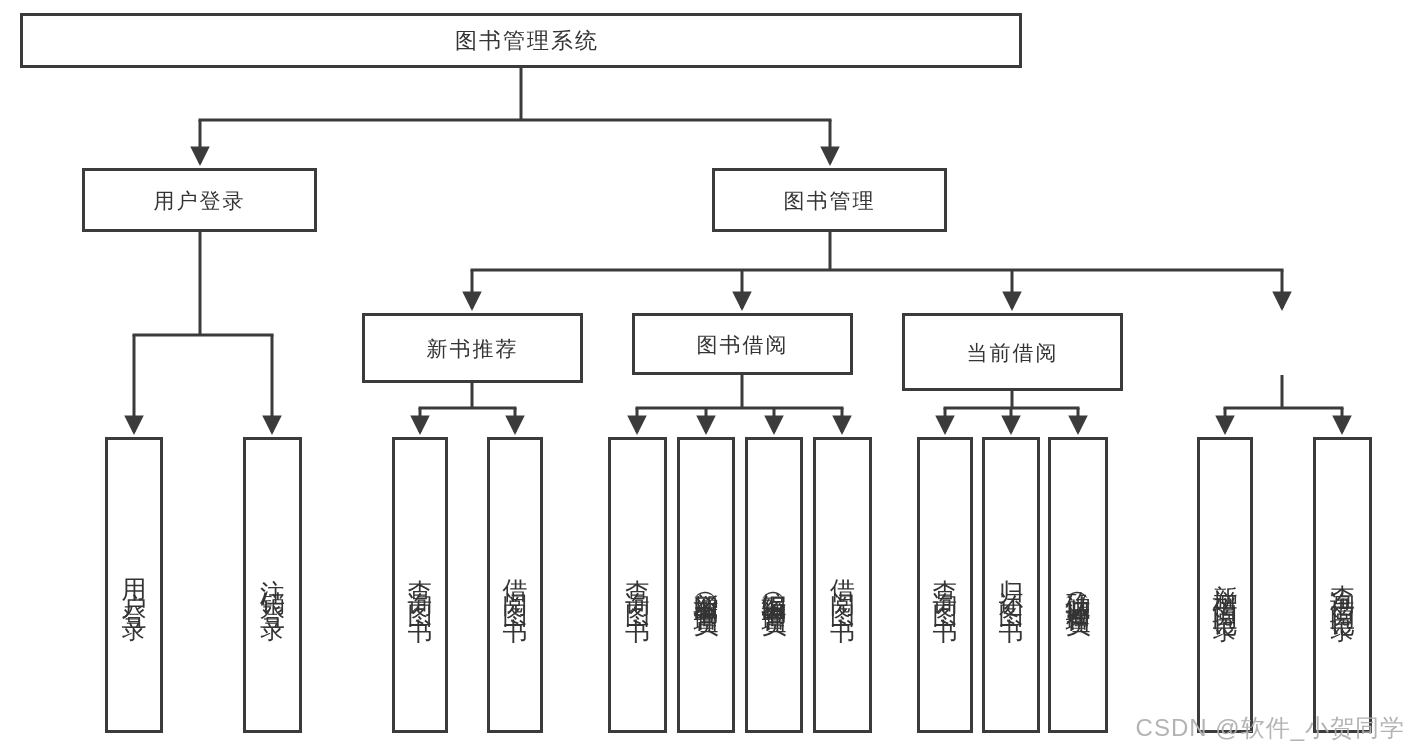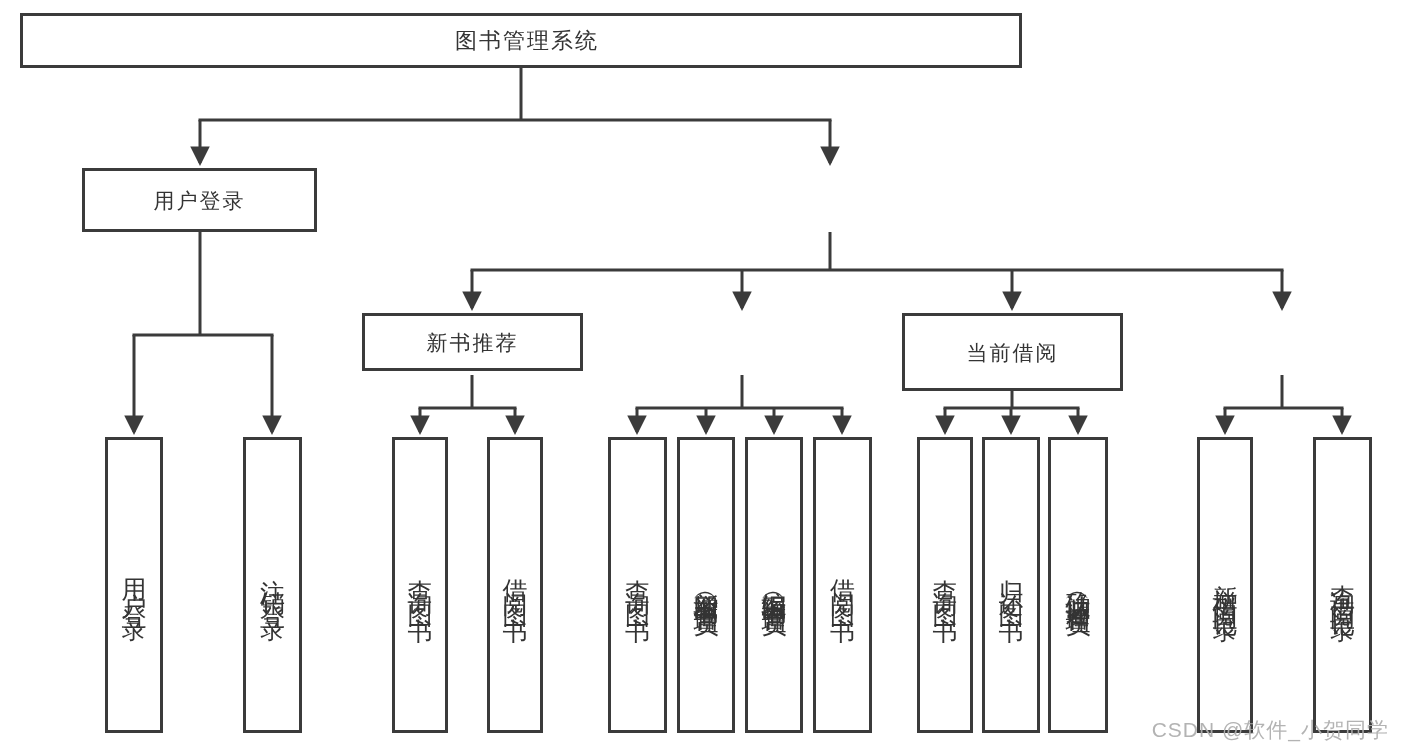--- a/index.html
+++ b/index.html
@@ -30,23 +30,23 @@
     writing-mode:vertical-rl;
     font-size:25px;
     letter-spacing:13px;
     padding:0;
     white-space:normal;
   }
   .vbox.med{letter-spacing:7px;}
   .vbox.long{letter-spacing:3px;}
   .watermark{
     position:absolute;
-    right:16px;
+    right:0;
     bottom:3px;
-    font-size:21px;
+    font-size:24px;
     color:rgba(175,175,175,0.95);
     letter-spacing:1px;
     pointer-events:none;
   }
 </style>
 </head>
 <body>
 
 <div class="canvas">
 
@@ -100,23 +100,29 @@
     </g>
   </svg>
 
   <div class="box root" style="left:20px;top:13px;width:1002px;height:55px">
     <span>图书管理系统</span>
   </div>
 
   <div class="box" style="left:82px;top:168px;width:235px;height:64px">
     <span>用户登录</span>
   </div>
+  <div class="box" style="left:712px;top:168px;width:235px;height:64px">
+    <span>图书管理</span>
+  </div>
 
-  <div class="box" style="left:362px;top:313px;width:221px;height:58px">
+  <div class="box" style="left:362px;top:313px;width:221px;height:70px">
     <span>新书推荐</span>
+  </div>
+  <div class="box" style="left:632px;top:313px;width:221px;height:62px">
+    <span>图书借阅</span>
   </div>
   <div class="box" style="left:902px;top:313px;width:221px;height:78px">
     <span>当前借阅</span>
   </div>
 
   <div class="box vbox" style="left:105px;top:437px;width:58px;height:296px">
     <span>用户登录</span>
   </div>
   <div class="box vbox" style="left:243px;top:437px;width:59px;height:296px">
     <span>注销登录</span>

